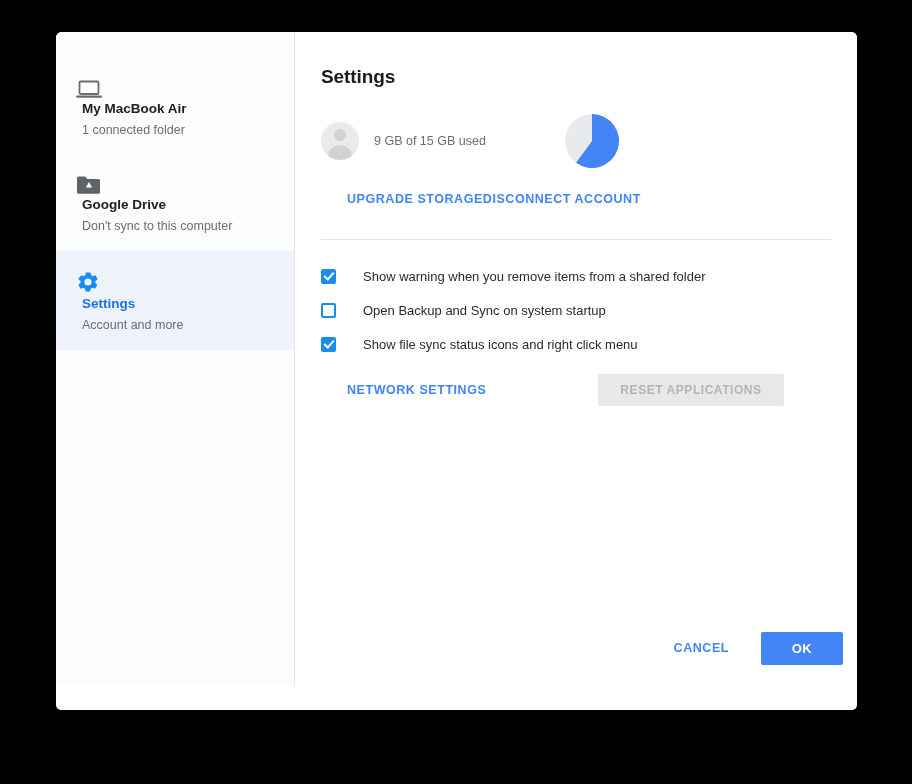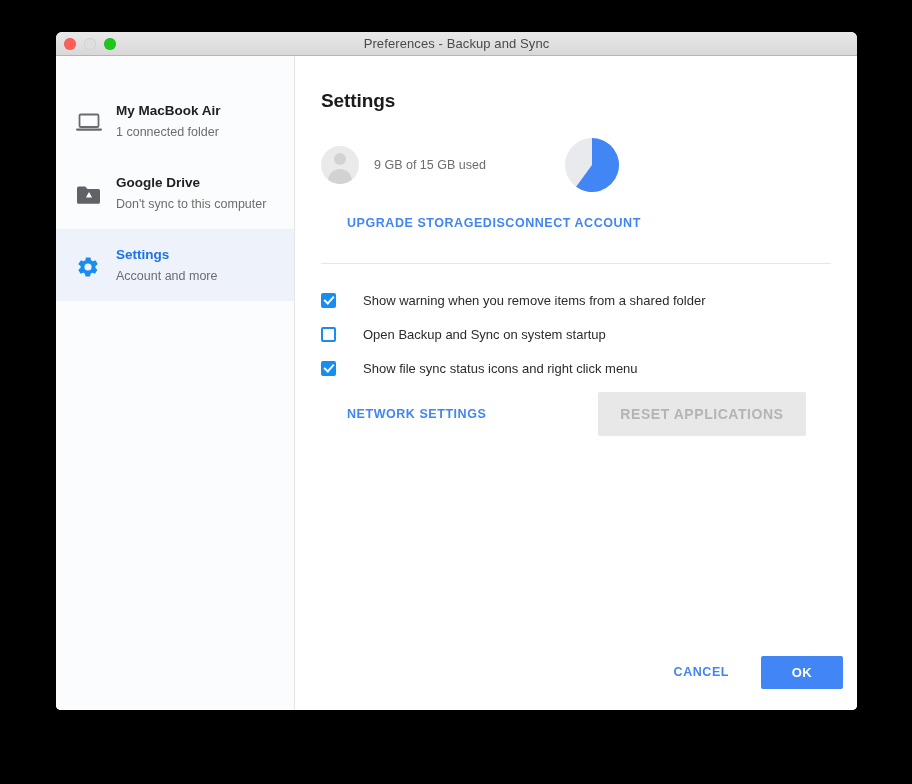--- a/index.html
+++ b/index.html
@@ -58,24 +58,25 @@
   
   #sidebar {
     width: 239px;
     background: #fbfcfe;
     border-right: 1px solid #e3e5e8;
     padding-top: 29px;
     flex-shrink: 0;
   }
   .nav-item {
     display: flex;
-    align-items: center;
+    align-items: flex-start;
     padding: 16px 14px 16px 20px;
     min-height: 65px;
     cursor: default;
+    flex-direction: column;
   }
   .nav-item.selected { background: #eef2fb; }
   .nav-ico {
     width: 34px;
     flex-shrink: 0;
     display: flex;
     align-items: center;
     justify-content: flex-start;
     padding-top: 3px;
   }
@@ -223,24 +224,24 @@
     align-items: center;
     height: 30px;
     gap: 24px;
   }
   #btn-network { margin-left: 26px; }
   #btn-reset {
     margin-left: 88px;
     background: #e8e8e8;
     border: none;
     border-radius: 2px;
-    height: 44px;
+    height: 32px;
     padding: 0 22px;
     font-family: inherit;
-    font-size: 14px;
+    font-size: 12px;
     font-weight: bold;
     letter-spacing: 0.55px;
     color: #b4b4b4;
     cursor: default;
   }
 
   
   #footer {
     position: absolute;
     left: 0; right: 0; bottom: 0;
@@ -273,28 +274,20 @@
     font-weight: bold;
     letter-spacing: 0.6px;
     cursor: pointer;
   }
 </style>
 </head>
 <body>
 
 <div id="window">
 
-  <div id="titlebar">
-    <div id="traffic">
-      <span class="light red"></span>
-      <span class="light yellow"></span>
-      <span class="light green"></span>
-    </div>
-    <div id="window-title">Preferences - Backup and Sync</div>
-  </div>
 
   <div id="body">
 
     <nav id="sidebar">
 
       <div class="nav-item">
         <span class="nav-ico">
           <svg width="26" height="19" viewBox="0 0 26 19">
             <rect x="3.5" y="1.5" width="19" height="12.5" rx="1.3" fill="none" stroke="#6b6b6b" stroke-width="1.8"></rect>
             <rect x="0" y="15.5" width="26" height="2.2" rx="1.1" fill="#6b6b6b"></rect>

